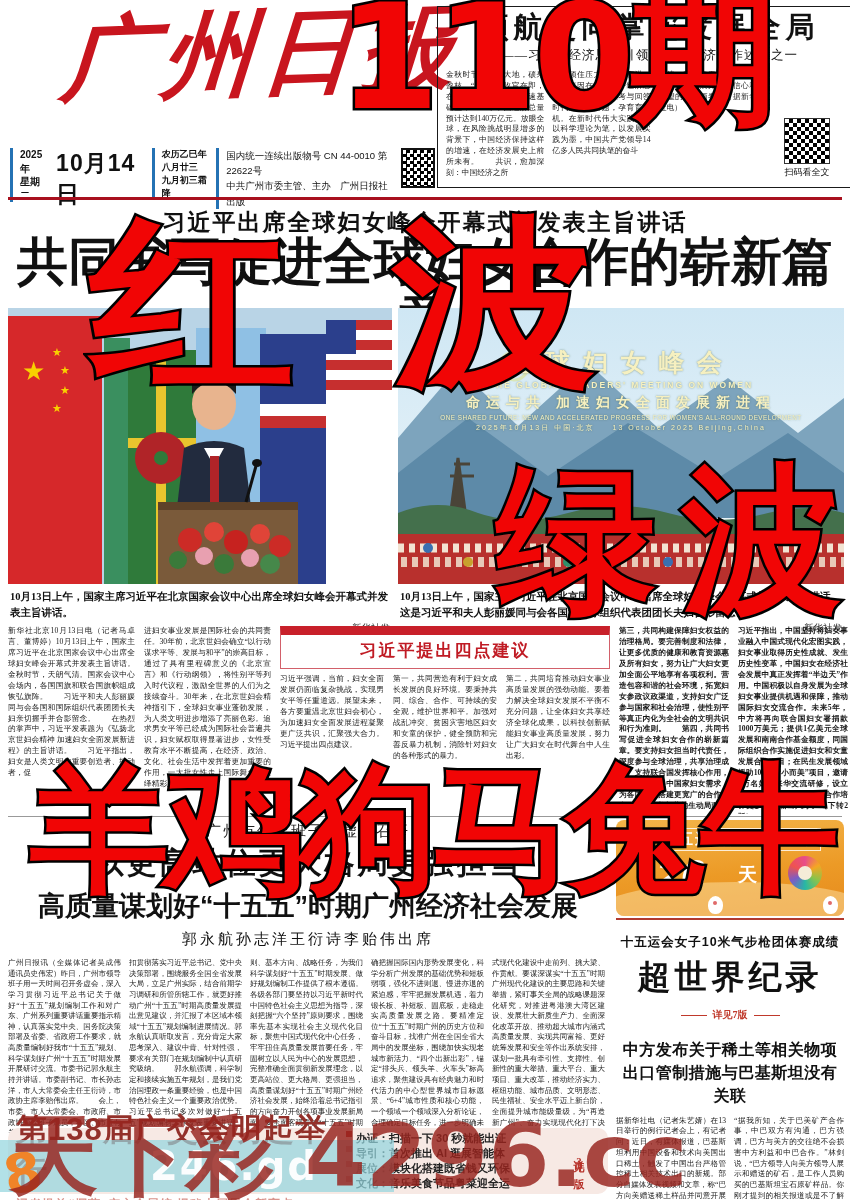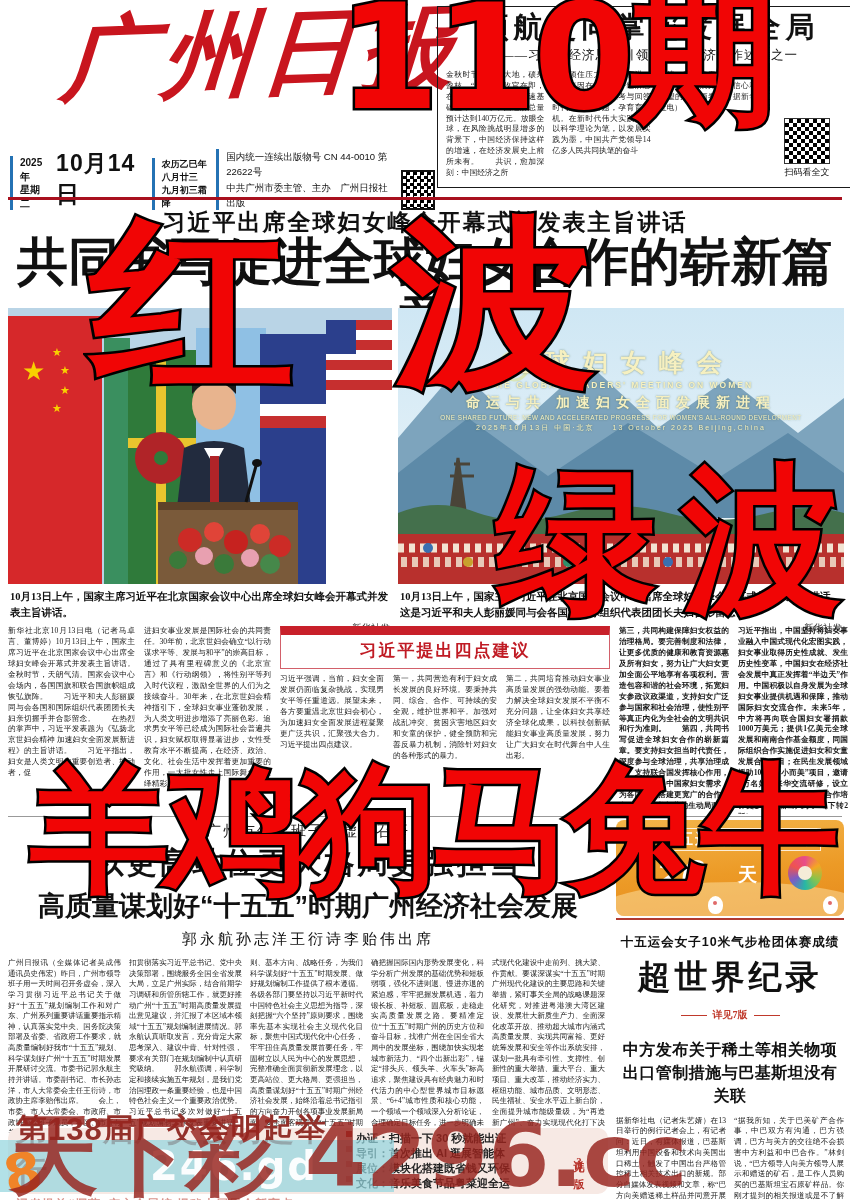--- a/index.html
+++ b/index.html
@@ -8,21 +8,21 @@
   .abs{position:absolute;}
   
   .mast-title{left:62px;top:6px;font-family:"DejaVu Sans",sans-serif;font-weight:900;font-style:italic;
     color:#c8151e;font-size:92px;line-height:1.05;letter-spacing:8px;transform:rotate(-2deg) skewX(-6deg);}
   .tagline{left:118px;top:126px;display:flex;align-items:center;gap:7px;font-family:"Liberation Sans",sans-serif;
     font-size:12px;font-weight:bold;}
   .tagline .t-red{color:#c8151e;}
   .tagline .t-gray{color:#7d8fa0;}
   .ring-icon{width:15px;height:15px;border:2px solid #c8151e;border-radius:50%;position:relative;}
   .ring-icon::after{content:"";position:absolute;left:3px;top:5px;width:7px;height:2px;background:#c8151e;transform:rotate(-35deg);}
-  .dateline{left:10px;top:148px;width:425px;display:flex;align-items:flex-end;gap:9px;
+  .dateline{left:10px;top:148px;width:425px;display:flex;align-items:flex-start;gap:9px;
     font-family:"Liberation Sans",sans-serif;}
   .seg{border-left:3px solid #2472b4;padding-left:7px;}
   .seg.nobar{border-left:none;padding-left:0;}
   .d-small{font-size:10px;font-weight:bold;line-height:1.35;}
   .d-big{font-size:23px;font-weight:900;letter-spacing:1px;}
   .d-tiny{font-size:9px;font-weight:bold;line-height:1.45;}
   .d-pub{font-size:9.5px;line-height:1.6;}
   .qr{width:36px;height:36px;border:2px solid #111;
       background:conic-gradient(#000 25%,#fff 0 50%,#000 0 75%,#fff 0) 0 0/7px 7px;}
   

